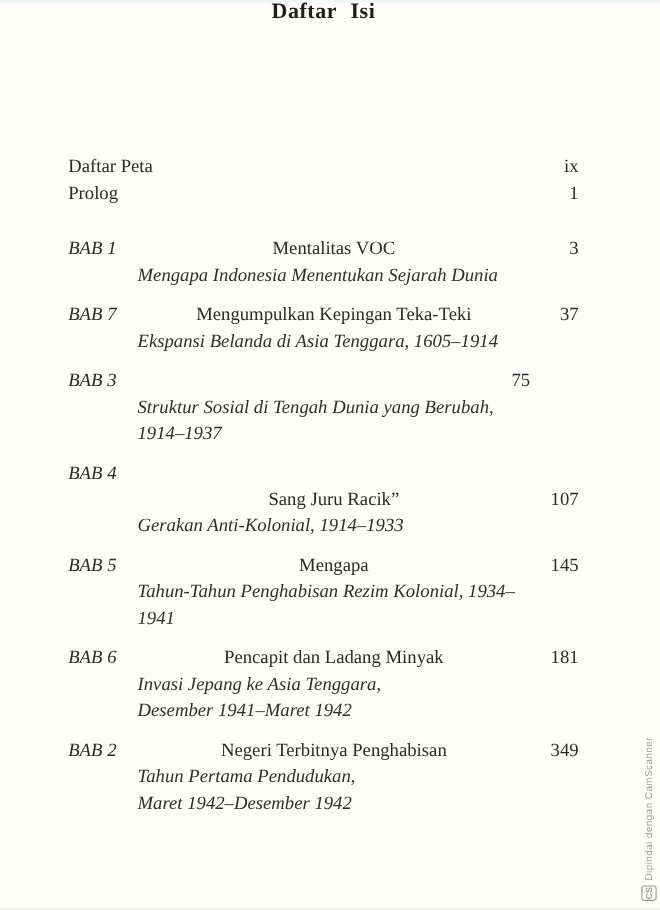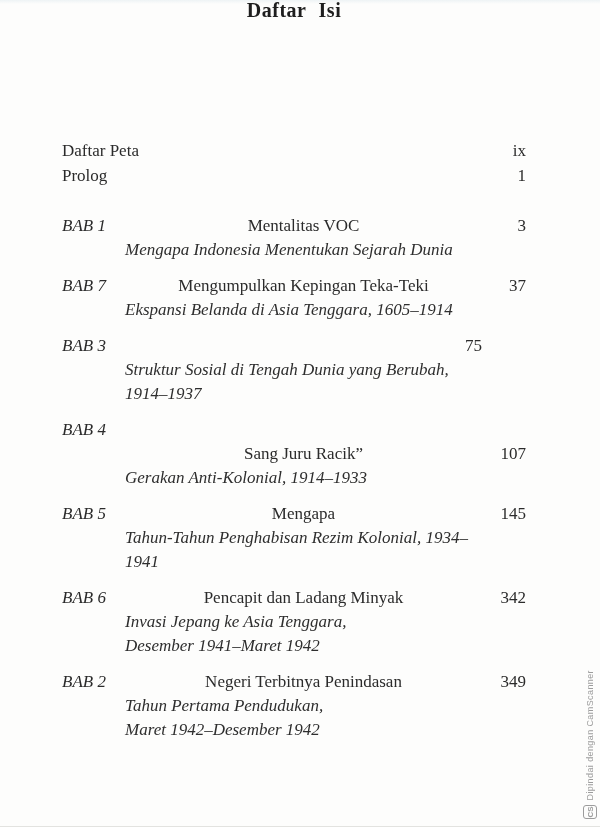--- a/index.html
+++ b/index.html
@@ -178,38 +178,38 @@
         <span></span>
         <span class="entry-sub">Tahun-Tahun Penghabisan Rezim Kolonial, 1934–1941</span>
         <span></span>
       </div>
     </div>
 
     <div class="toc-entry">
       <div class="entry-row">
         <span class="bab-label">BAB 6</span>
         <span class="entry-title">Pencapit dan Ladang Minyak</span>
-        <span class="entry-page">342</span>
+        <span class="entry-page">181</span>
       </div>
       <div class="entry-row">
         <span></span>
         <span class="entry-sub">Invasi Jepang ke Asia Tenggara,</span>
         <span></span>
       </div>
       <div class="entry-row">
         <span></span>
         <span class="entry-sub">Desember 1941–Maret 1942</span>
         <span></span>
       </div>
     </div>
 
     <div class="toc-entry">
       <div class="entry-row">
         <span class="bab-label">BAB 2</span>
-        <span class="entry-title">Negeri Terbitnya Penindasan</span>
+        <span class="entry-title">Negeri Terbitnya Penghabisan</span>
         <span class="entry-page">349</span>
       </div>
       <div class="entry-row">
         <span></span>
         <span class="entry-sub">Tahun Pertama Pendudukan,</span>
         <span></span>
       </div>
       <div class="entry-row">
         <span></span>
         <span class="entry-sub">Maret 1942–Desember 1942</span>

